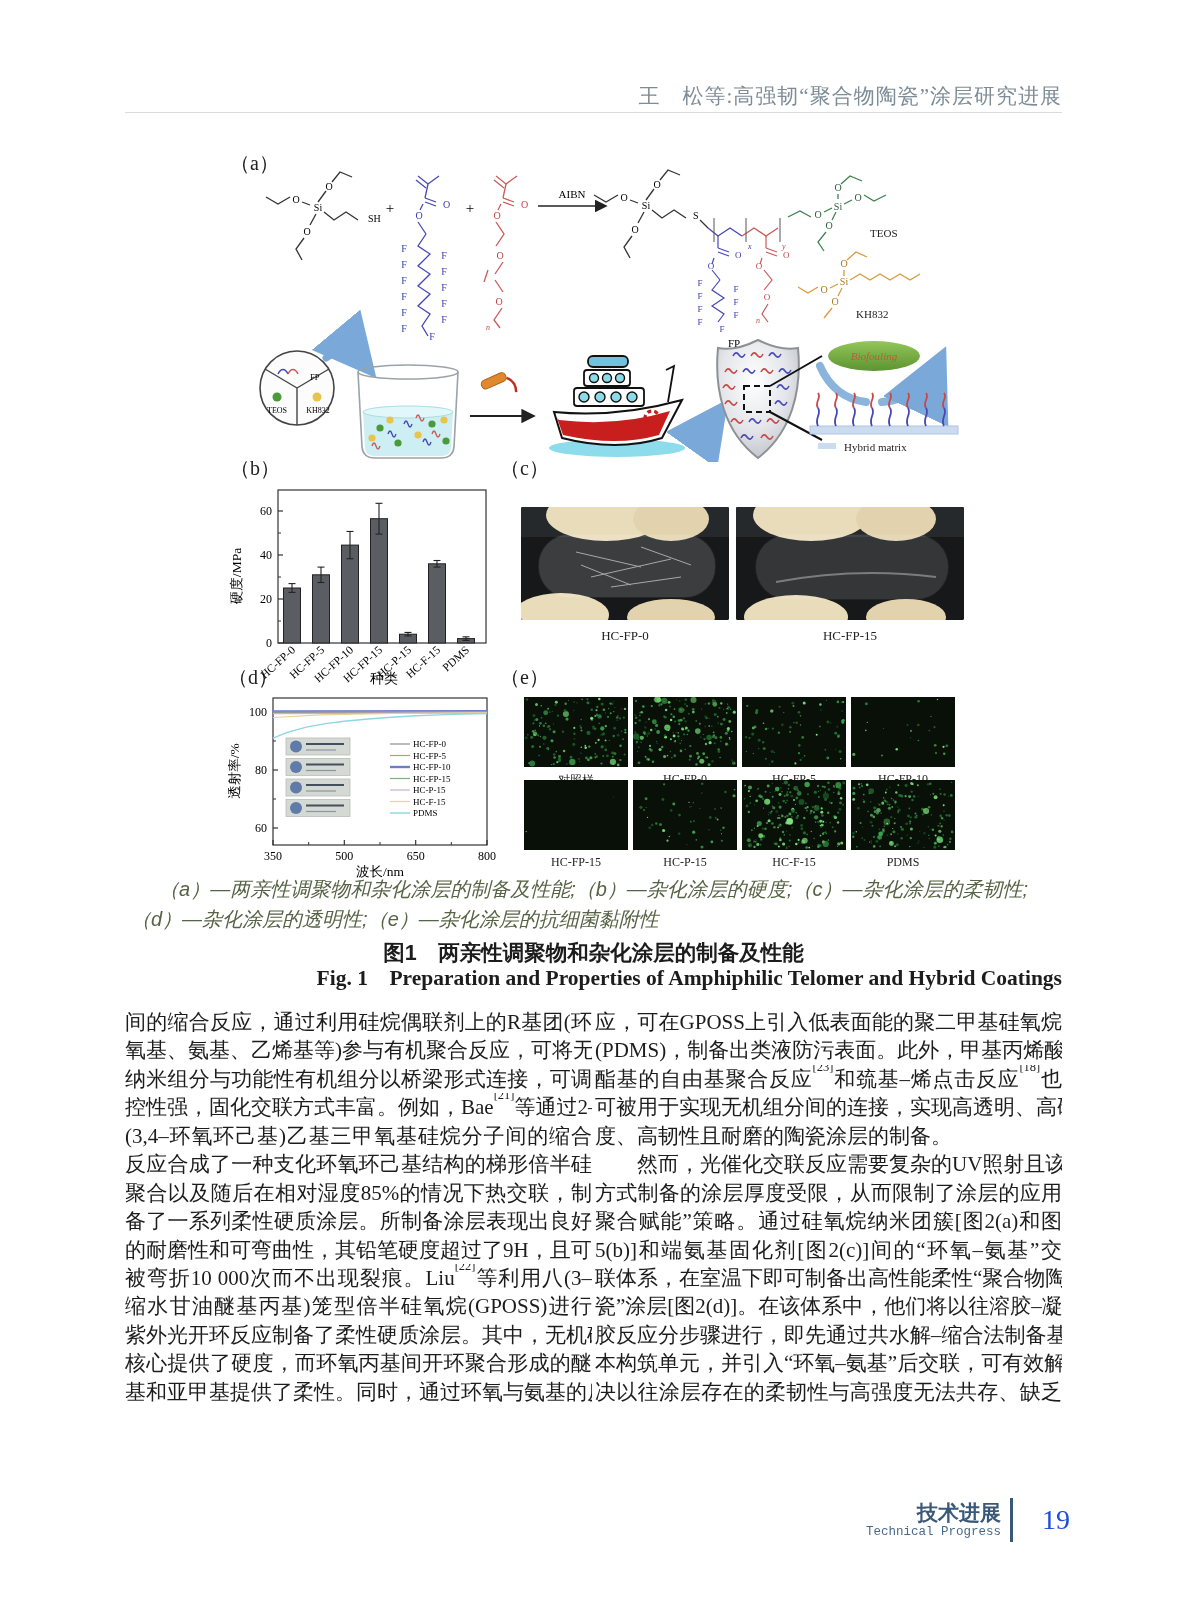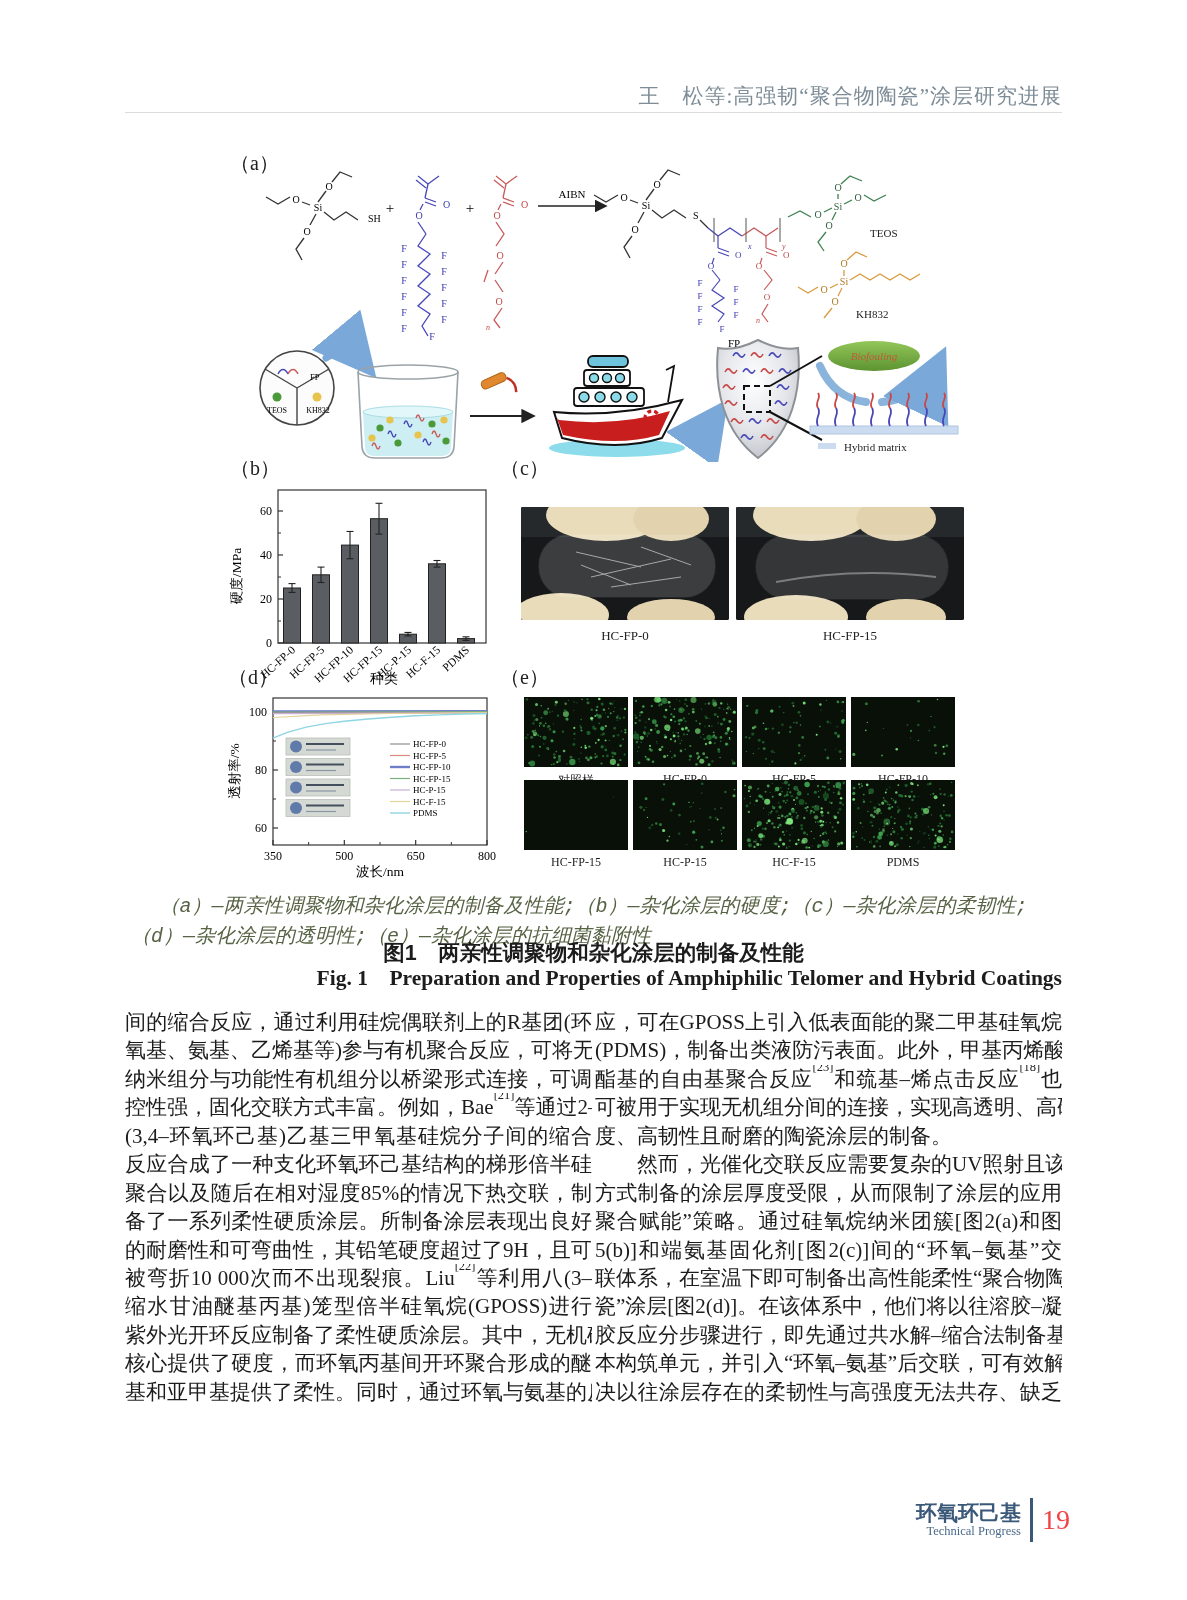--- a/index.html
+++ b/index.html
@@ -8,34 +8,34 @@
   .abs{position:absolute;}
   
   .hdr{left:125px;top:82px;width:937px;text-align:right;font-size:21px;color:#7d8c96;letter-spacing:1px;}
   .hdr-rule{left:125px;top:112px;width:937px;height:1px;background:#d8dcde;}
   
   .plabel{font-size:20px;color:#222;font-family:"Liberation Serif",serif;}
   
   .photo-label{font-size:13px;text-align:center;color:#222;}
   .fluor-label{font-size:12px;text-align:center;color:#222;}
   
-  .subcap{font-size:20px;color:#566344;font-style:italic;font-family:Liberation Mono, monospace;margin-top:16px;}
+  .subcap{font-size:20px;color:#566344;font-style:italic;font-family:Liberation Sans, sans-serif;}
   .cap-cn{font-size:21.5px;font-weight:bold;font-family:"Liberation Sans",sans-serif;text-align:center;width:937px;left:125px;}
   .cap-en{font-size:21.5px;font-weight:bold;font-family:"Liberation Serif",serif;text-align:right;width:937px;left:125px;}
   
   .col{width:467px;font-size:21px;line-height:28.45px;}
   .bline{height:28.45px;overflow:hidden;text-align:justify;text-align-last:justify;white-space:nowrap;}
   .bline.nj{text-align:left;text-align-last:left;}
   .bline sup{font-size:12.5px;line-height:0;position:relative;top:-7px;}
   
   .footer{left:860px;top:1498px;width:210px;display:flex;align-items:center;justify-content:flex-end;gap:9px;}
   .f-cn{font-size:21px;font-weight:bold;color:#3a5878;font-family:"Liberation Sans",sans-serif;text-align:right;line-height:1.1;}
-  .f-en{font-size:12.5px;font-weight:normal;color:#4a6a8a;font-family:Liberation Serif, serif;}
+  .f-en{font-size:12.5px;font-weight:normal;color:#4a6a8a;font-family:Liberation Mono, monospace;}
   .f-bar{width:3px;height:44px;background:#3a5878;}
-  .f-num{font-size:28px;color:#ef4444;font-family:"Liberation Serif",serif;}
+  .f-num{font-size:28px;color:#1d4ed8;font-family:"Liberation Serif",serif;margin-left:20px;}
   svg text{font-family:"Liberation Serif",serif;}
   .photo{background:#141414;border-radius:2px;overflow:hidden;}
 </style>
 </head>
 <body>
 
 <div class="page">
 
   <div class="abs hdr">王　松等:高强韧“聚合物陶瓷”涂层研究进展</div>
   <div class="abs hdr-rule"></div>
@@ -1413,19 +1413,19 @@
       <div class="bline">5(b)]和端氨基固化剂[图2(c)]间的“环氧–氨基”交</div>
       <div class="bline">联体系，在室温下即可制备出高性能柔性“聚合物陶</div>
       <div class="bline">瓷”涂层[图2(d)]。在该体系中，他们将以往溶胶–凝</div>
       <div class="bline">胶反应分步骤进行，即先通过共水解–缩合法制备基</div>
       <div class="bline">本构筑单元，并引入“环氧–氨基”后交联，可有效解</div>
       <div class="bline">决以往涂层存在的柔韧性与高强度无法共存、缺乏</div>
     </div>
 
   <div class="abs footer">
     <div style="text-align:right;">
-      <div class="f-cn">环氧环己基</div>
+      <div class="f-cn">技术进展</div>
       <div class="f-en">Technical Progress</div>
     </div>
     <div class="f-bar"></div>
     <div class="f-num">19</div>
   </div>
 </div>
 
 </body></html>

